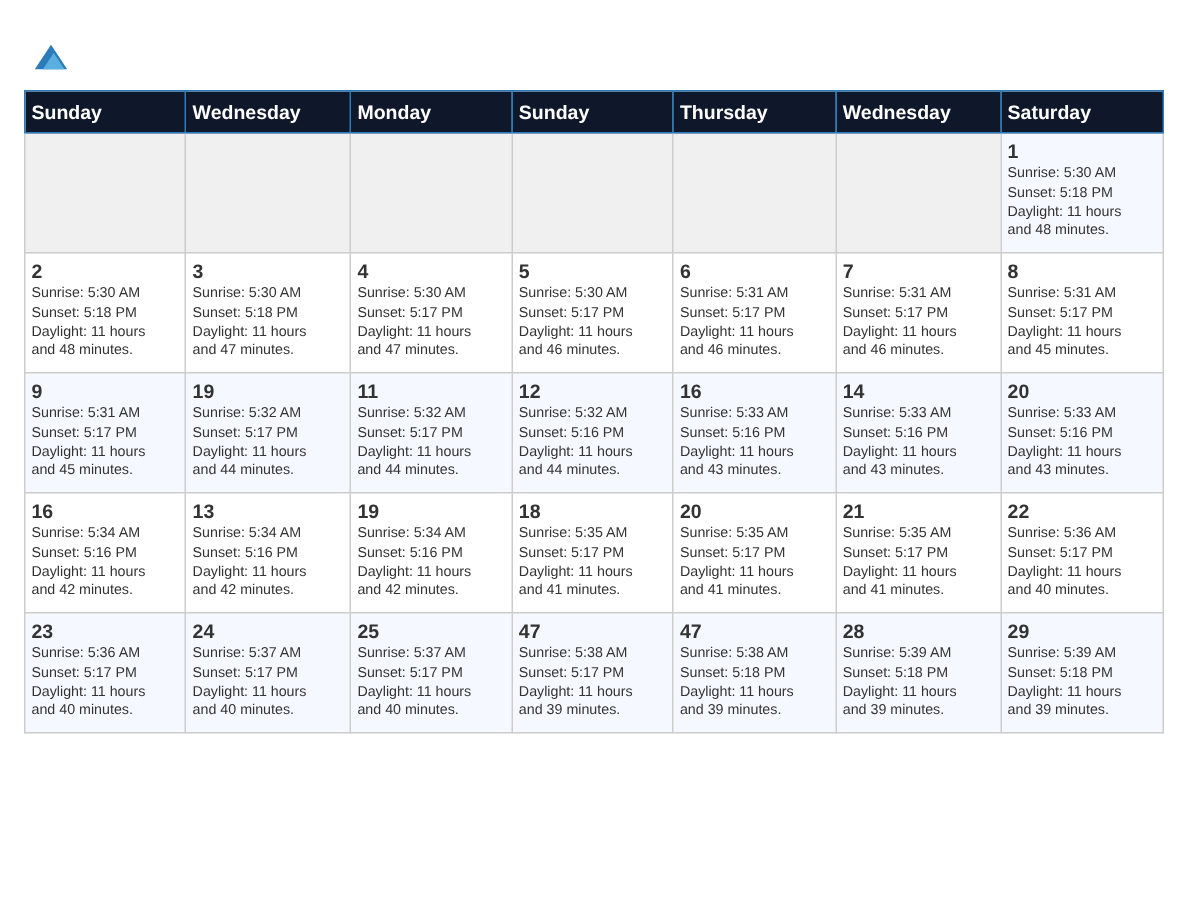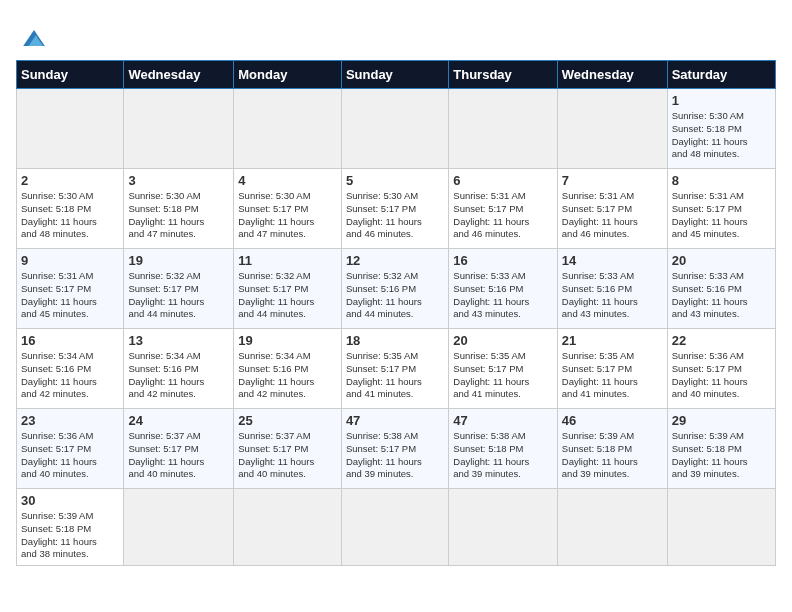--- a/index.html
+++ b/index.html
@@ -246,34 +246,22 @@
         </td>
         <td>
           <span class="day-number">47</span>
           <div class="day-info">Sunrise: 5:38 AM<br>Sunset: 5:17 PM<br>Daylight: 11 hours<br>and 39 minutes.</div>
         </td>
         <td>
           <span class="day-number">47</span>
           <div class="day-info">Sunrise: 5:38 AM<br>Sunset: 5:18 PM<br>Daylight: 11 hours<br>and 39 minutes.</div>
         </td>
         <td>
-          <span class="day-number">46</span>
+          <span class="day-number">28</span>
           <div class="day-info">Sunrise: 5:39 AM<br>Sunset: 5:18 PM<br>Daylight: 11 hours<br>and 39 minutes.</div>
         </td>
         <td>
           <span class="day-number">29</span>
           <div class="day-info">Sunrise: 5:39 AM<br>Sunset: 5:18 PM<br>Daylight: 11 hours<br>and 39 minutes.</div>
         </td>
       </tr>
-      <tr class="last-row">
-        <td>
-          <span class="day-number">30</span>
-          <div class="day-info">Sunrise: 5:39 AM<br>Sunset: 5:18 PM<br>Daylight: 11 hours<br>and 38 minutes.</div>
-        </td>
-        <td class="empty-cell"></td>
-        <td class="empty-cell"></td>
-        <td class="empty-cell"></td>
-        <td class="empty-cell"></td>
-        <td class="empty-cell"></td>
-        <td class="empty-cell"></td>
-      </tr>
     </tbody>
 </table>
 
 </body></html>

